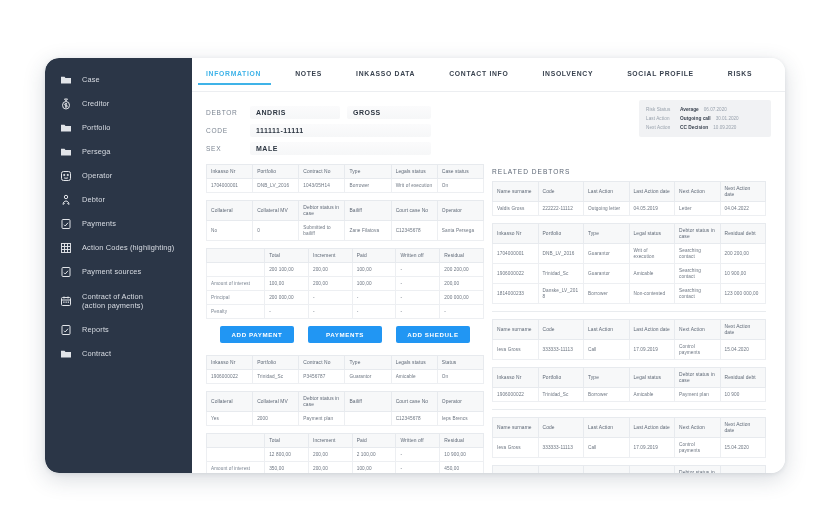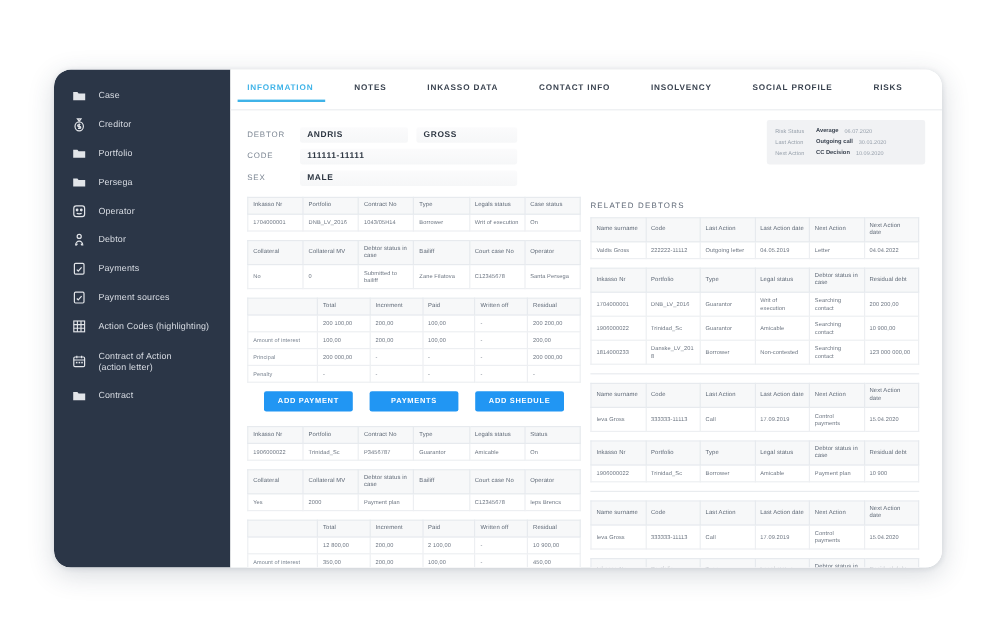--- a/index.html
+++ b/index.html
@@ -277,47 +277,56 @@
           <span class="nav-ico">
             <svg viewBox="0 0 24 24" fill="none" stroke="#f2f4f7" stroke-width="2">
               <rect x="4" y="3" width="16" height="18" rx="2"></rect>
               <path d="M8 13.5l2.4 2.4L16 9.5"></path>
             </svg>
           </span>
           <span class="nav-label">Payments</span>
         </div>
         <div class="nav-item">
           <span class="nav-ico">
+            <svg viewBox="0 0 24 24" fill="none" stroke="#f2f4f7" stroke-width="1.9">
+              <rect x="3" y="3" width="18" height="18"></rect>
+              <path d="M9 3v18M15 3v18M3 9h18M3 15h18"></path>
+            </svg>
+          </span>
+          <span class="nav-label">Action Codes (highlighting)</span>
+        </div>
+        <div class="nav-item">
+          <span class="nav-ico">
             <svg viewBox="0 0 24 24" fill="none" stroke="#f2f4f7" stroke-width="2">
               <rect x="4" y="3" width="16" height="18" rx="2"></rect>
               <path d="M8 13.5l2.4 2.4L16 9.5"></path>
             </svg>
           </span>
           <span class="nav-label">Payment sources</span>
-        </div>
-        <div class="nav-item">
-          <span class="nav-ico">
-            <svg viewBox="0 0 24 24" fill="none" stroke="#f2f4f7" stroke-width="1.9">
-              <rect x="3" y="3" width="18" height="18"></rect>
-              <path d="M9 3v18M15 3v18M3 9h18M3 15h18"></path>
-            </svg>
-          </span>
-          <span class="nav-label">Action Codes (highlighting)</span>
         </div>
         <div class="nav-item tall">
           <span class="nav-ico">
             <svg viewBox="0 0 24 24" fill="none" stroke="#f2f4f7" stroke-width="2">
               <rect x="3" y="5" width="18" height="16" rx="2"></rect>
               <path d="M3 10h18M8 3v4M16 3v4"></path>
               <rect x="6.5" y="13" width="2.6" height="2.6" fill="#f2f4f7" stroke="none"></rect>
               <rect x="11" y="13" width="2.6" height="2.6" fill="#f2f4f7" stroke="none"></rect>
               <rect x="15.4" y="13" width="2.6" height="2.6" fill="#f2f4f7" stroke="none"></rect>
             </svg>
           </span>
-          <span class="nav-label"><span>Contract of Action</span><span class="l2">(action letter)</span></span>
+          <span class="nav-label"><span>Contract of Action</span><span class="l2">(action payments)</span></span>
+        </div>
+        <div class="nav-item">
+          <span class="nav-ico">
+            <svg viewBox="0 0 24 24" fill="none" stroke="#f2f4f7" stroke-width="2">
+              <rect x="4" y="3" width="16" height="18" rx="2"></rect>
+              <path d="M8 13.5l2.4 2.4L16 9.5"></path>
+            </svg>
+          </span>
+          <span class="nav-label">Reports</span>
         </div>
         <div class="nav-item">
           <span class="nav-ico">
             <svg viewBox="0 0 24 24" fill="#f2f4f7">
               <path d="M2 5.5h7l2 2.5h11v11H2z"></path>
             </svg>
           </span>
           <span class="nav-label">Contract</span>
         </div>
       </nav>

